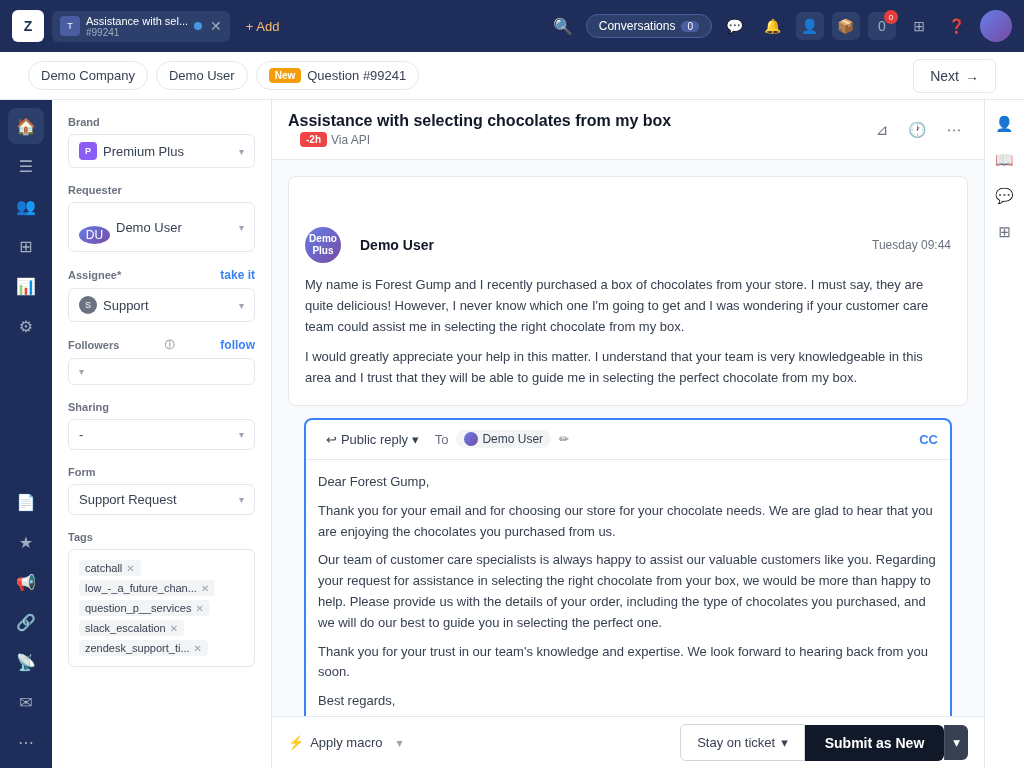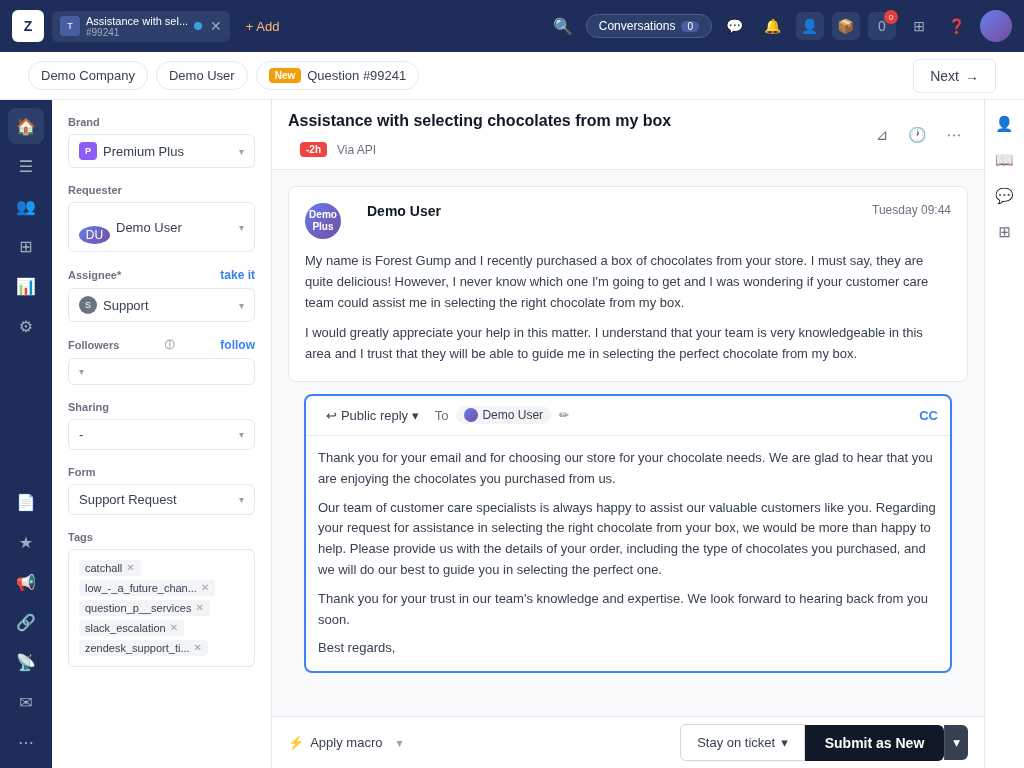--- a/index.html
+++ b/index.html
@@ -262,21 +262,21 @@
     .chevron { color: #9ca3af; font-size: 10px; }
 
     .tags-container {
       border: 1px solid #e2e8f0;
       border-radius: 6px;
       padding: 8px;
       min-height: 60px;
     }
     .tag-item {
       display: inline-flex;
-      align-items: flex-start;
+      align-items: flex-end;
       gap: 4px;
       background: #f3f4f6;
       border-radius: 4px;
       padding: 2px 6px;
       font-size: 11px;
       color: #374151;
       margin: 2px;
     }
     .tag-close { color: #9ca3af; cursor: pointer; font-size: 10px; }
 
@@ -340,23 +340,24 @@
 
     .message-card {
       background: #fff;
       border-radius: 8px;
       padding: 16px;
       margin-bottom: 12px;
       border: 1px solid #e2e8f0;
     }
     .message-header {
       display: flex;
-      align-items: flex-start;
-      gap: 26px;
+      align-items: center;
+      gap: 19px;
       margin-bottom: 12px;
+      margin-top: 34px;
     }
     .message-avatar {
       width: 36px; height: 36px;
       border-radius: 50%;
       background: linear-gradient(135deg, #667eea 0%, #764ba2 100%);
       display: flex; align-items: center; justify-content: center;
       color: #fff;
       font-size: 10px;
       font-weight: 600;
       flex-shrink: 0;
@@ -513,22 +514,22 @@
       border-radius: 6px;
       display: flex; align-items: center; justify-content: center;
       color: #6b7280;
       cursor: pointer;
       font-size: 15px;
     }
 
     .header-sub-row {
       display: flex;
       align-items: center;
-      gap: 10px;
-      margin-top: 12px;
+      gap: 4px;
+      margin-top: 2px;
       padding-left: 12px;
     }
   </style>
 </head>
 <body>
 
 <div class="top-nav">
   <div class="nav-logo">Z</div>
 
   <div class="tab-item">
@@ -744,20 +745,21 @@
             <div class="to-user">
               <div class="to-user-dot"></div>
               <span>Demo User</span>
             </div>
             <span class="to-edit">✏</span>
           </div>
           <span class="cc-btn">CC</span>
         </div>
 
         <div class="reply-body">
+          <p>Dear Forest Gump,</p>
           <p>Thank you for your email and for choosing our store for your chocolate needs. We are glad to hear that you are enjoying the chocolates you purchased from us.</p>
           <p>Our team of customer care specialists is always happy to assist our valuable customers like you. Regarding your request for assistance in selecting the right chocolate from your box, we would be more than happy to help. Please provide us with the details of your order, including the type of chocolates you purchased, and we will do our best to guide you in selecting the perfect one.</p>
           <p>Thank you for your trust in our team's knowledge and expertise. We look forward to hearing back from you soon.</p>
           <p>Best regards,</p>
         </div>
 
       </div>
     </div>
 
     <div class="bottom-bar">

